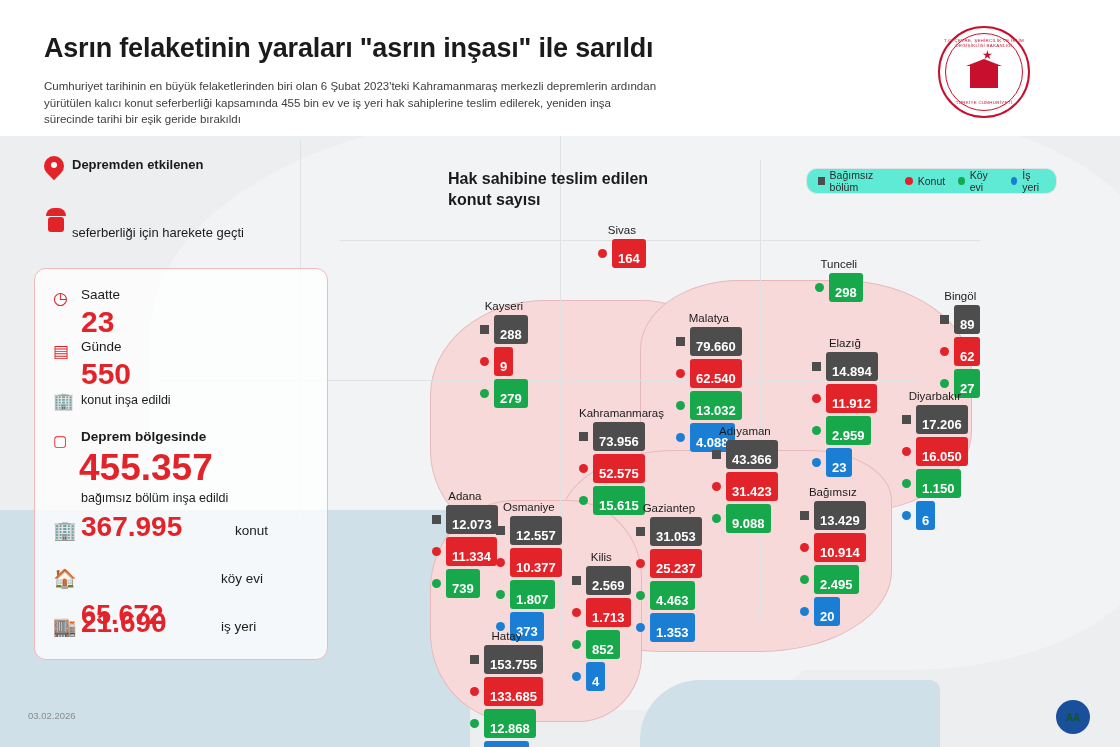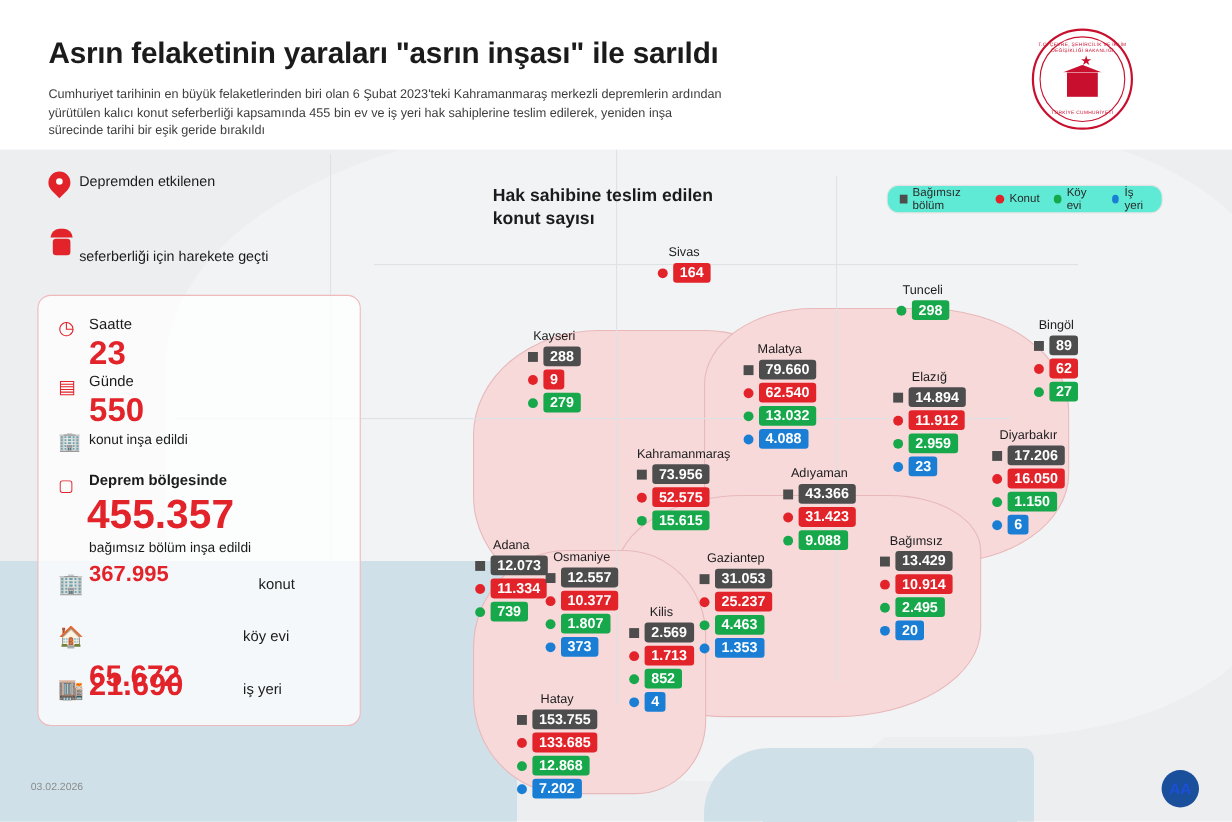--- a/index.html
+++ b/index.html
@@ -39,51 +39,51 @@
   
   .infoline{position:absolute;font-size:13px;line-height:18px;color:#1b1b1b;}
   .pin{position:absolute;left:44px;top:156px;width:20px;height:26px;}
   .pin .head{position:absolute;left:0;top:0;width:20px;height:20px;border-radius:50% 50% 50% 0;transform:rotate(-45deg);background:#e2232a;}
   .pin .dot{position:absolute;left:7px;top:6px;width:6px;height:6px;border-radius:50%;background:#fff;}
   .blk1{left:72px;top:156px;width:330px;}
   .worker{position:absolute;left:46px;top:208px;width:20px;height:24px;}
   .worker .hat{position:absolute;left:0;top:0;width:20px;height:8px;border-radius:9px 9px 0 0;background:#e2232a;}
   .worker .body{position:absolute;left:2px;top:9px;width:16px;height:15px;border-radius:3px;background:#e2232a;}
   .blk2{left:72px;top:206px;width:340px;}
-  .bold{font-weight:normal;}
+  .bold{font-weight:bold;}
   .card{position:absolute;left:34px;top:268px;width:292px;height:390px;border:1px solid #f0b9bc;border-radius:12px;background:rgba(255,255,255,.78);}
   .card .lbl{position:absolute;font-size:13.5px;color:#1b1b1b;}
   .card .big{position:absolute;font-weight:bold;color:#e2232a;}
   .ico{position:absolute;color:#e2232a;}
   
   .maptitle{position:absolute;left:448px;top:168px;width:230px;font-size:16px;font-weight:bold;color:#1b1b1b;line-height:21px;}
   .legend{position:absolute;left:806px;top:168px;width:251px;height:26px;background:#5eead4;border:1px solid #e3e3e3;border-radius:11px;display:flex;align-items:center;gap:13px;padding:0 11px;box-sizing:border-box;}
   .legend .li{display:flex;align-items:center;gap:5px;font-size:10.5px;color:#2b2b2b;}
   .legend .sq{width:8px;height:8px;background:#4d4d4d;}
   .legend .cr{width:8px;height:8px;border-radius:50%;}
   
   .prov{position:absolute;}
   .prov .nm{font-size:11.5px;color:#1b1b1b;text-align:center;margin-bottom:3px;white-space:nowrap;}
   .row{display:flex;align-items:center;gap:5px;margin-bottom:3px;}
   .mk{width:9px;height:9px;flex:none;}
   .mk.sq{background:#4d4d4d;}
   .mk.cr{border-radius:50%;}
-  .val{font-size:13px;font-weight:bold;color:#fff;padding:1px 6px 2px;border-radius:3px;line-height:15px;white-space:nowrap;}
+  .val{font-size:13px;font-weight:bold;color:#fff;padding:12px 6px 2px;border-radius:3px;line-height:15px;white-space:nowrap;}
   .v-bolum{background:#4d4d4d;}
   .v-konut{background:#e2232a;}
   .v-koy{background:#17a84b;}
   .v-is{background:#1a7fd4;}
   .c-konut{background:#e2232a;}
   .c-koy{background:#17a84b;}
   .c-is{background:#1a7fd4;}
   
   .date{position:absolute;left:28px;top:710px;font-size:9.5px;color:#8b8b8b;}
   .aa{position:absolute;left:1056px;top:700px;width:34px;height:34px;}
   .aa .circ{position:absolute;inset:0;border-radius:50%;background:#1a4f9c;}
-  .aa .ltr{position:absolute;inset:0;display:flex;align-items:center;justify-content:center;color:#1d4ed8;font-size:14px;font-weight:bold;}
+  .aa .ltr{position:absolute;inset:0;display:flex;align-items:center;justify-content:center;color:#14532d;font-size:10px;font-weight:bold;}
 </style>
 </head>
 <body>
 
 <div class="map">
   <div class="landmass"></div>
   <div class="landmass2"></div>
   <div class="sea"></div>
   <div class="sea2"></div>
   <div class="region r1"></div>
@@ -139,21 +139,21 @@
   <div class="big" style="left:46px;top:88px;font-size:30px;">550</div>
   <div class="ico" style="left:18px;top:122px;font-size:17px;">🏢</div>
   <div class="lbl" style="left:46px;top:124px;font-size:12.5px;">konut inşa edildi</div>
 
   <div class="ico" style="left:18px;top:163px;font-size:15px;">▢</div>
   <div class="lbl" style="left:46px;top:160px;font-weight:bold;">Deprem bölgesinde</div>
   <div class="big" style="left:44px;top:178px;font-size:37px;">455.357</div>
   <div class="lbl" style="left:46px;top:222px;font-size:12.5px;">bağımsız bölüm inşa edildi</div>
 
   <div class="ico" style="left:18px;top:250px;font-size:19px;">🏢</div>
-  <div class="big" style="left:46px;top:242px;font-size:20px;">367.995</div>
+  <div class="big" style="left:46px;top:242px;font-size:28px;">367.995</div>
   <div class="lbl" style="left:200px;top:254px;">konut</div>
 
   <div class="ico" style="left:18px;top:298px;font-size:19px;">🏠</div>
   <div class="big" style="left:46px;top:290px;font-size:27px;margin-top:41px;">65.672</div>
   <div class="lbl" style="left:186px;top:302px;">köy evi</div>
 
   <div class="ico" style="left:18px;top:346px;font-size:19px;">🏬</div>
   <div class="big" style="left:46px;top:338px;font-size:28px;">21.690</div>
   <div class="lbl" style="left:186px;top:350px;">iş yeri</div>
 </div>

